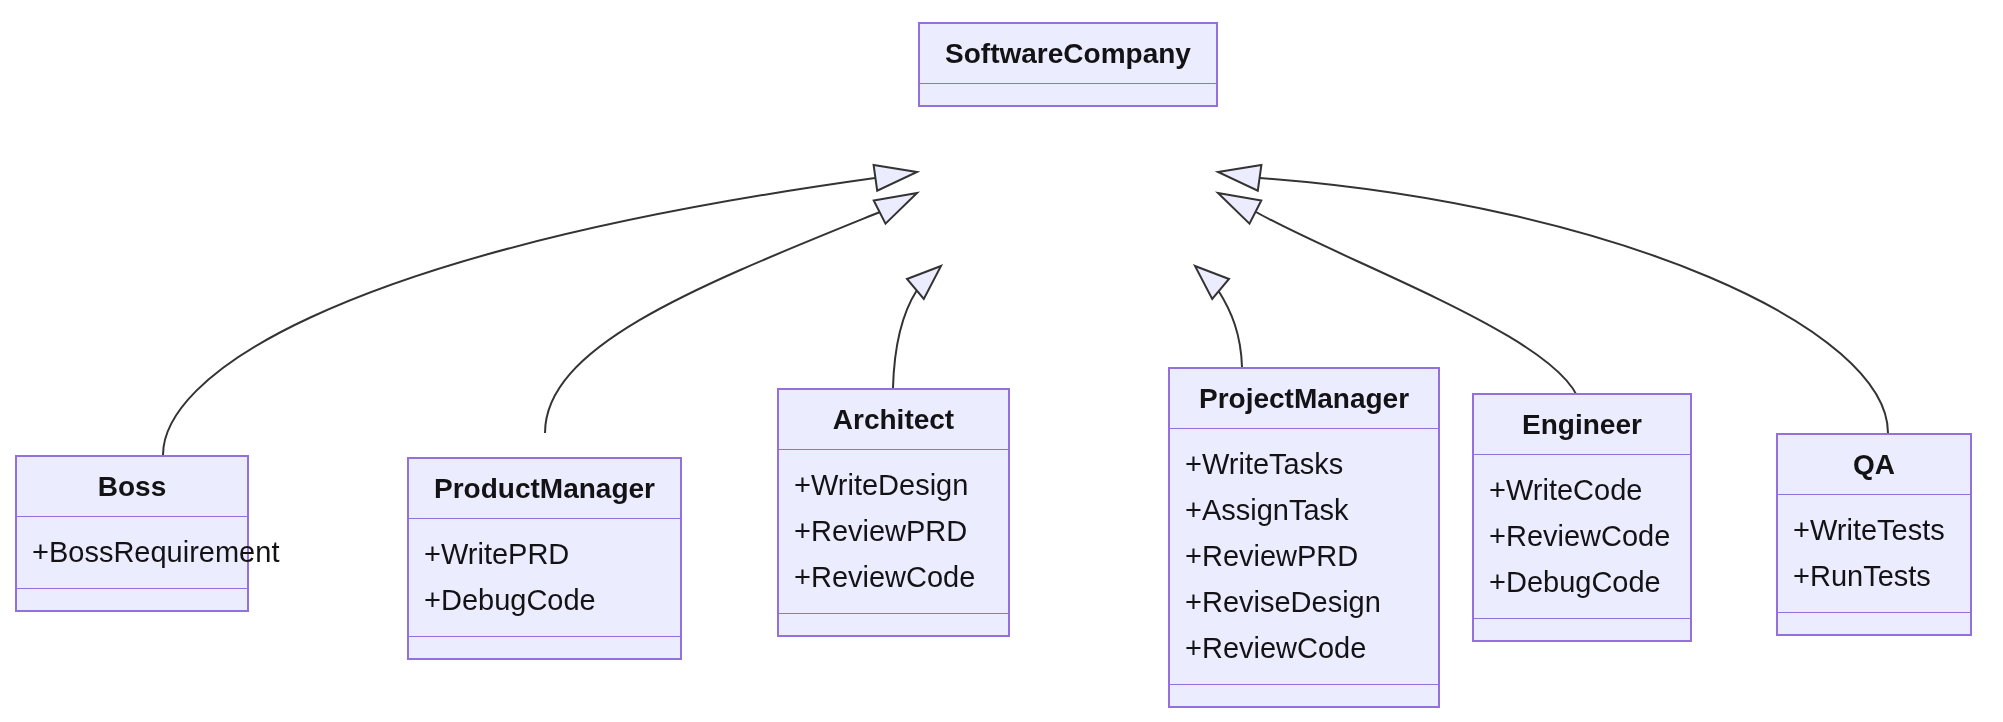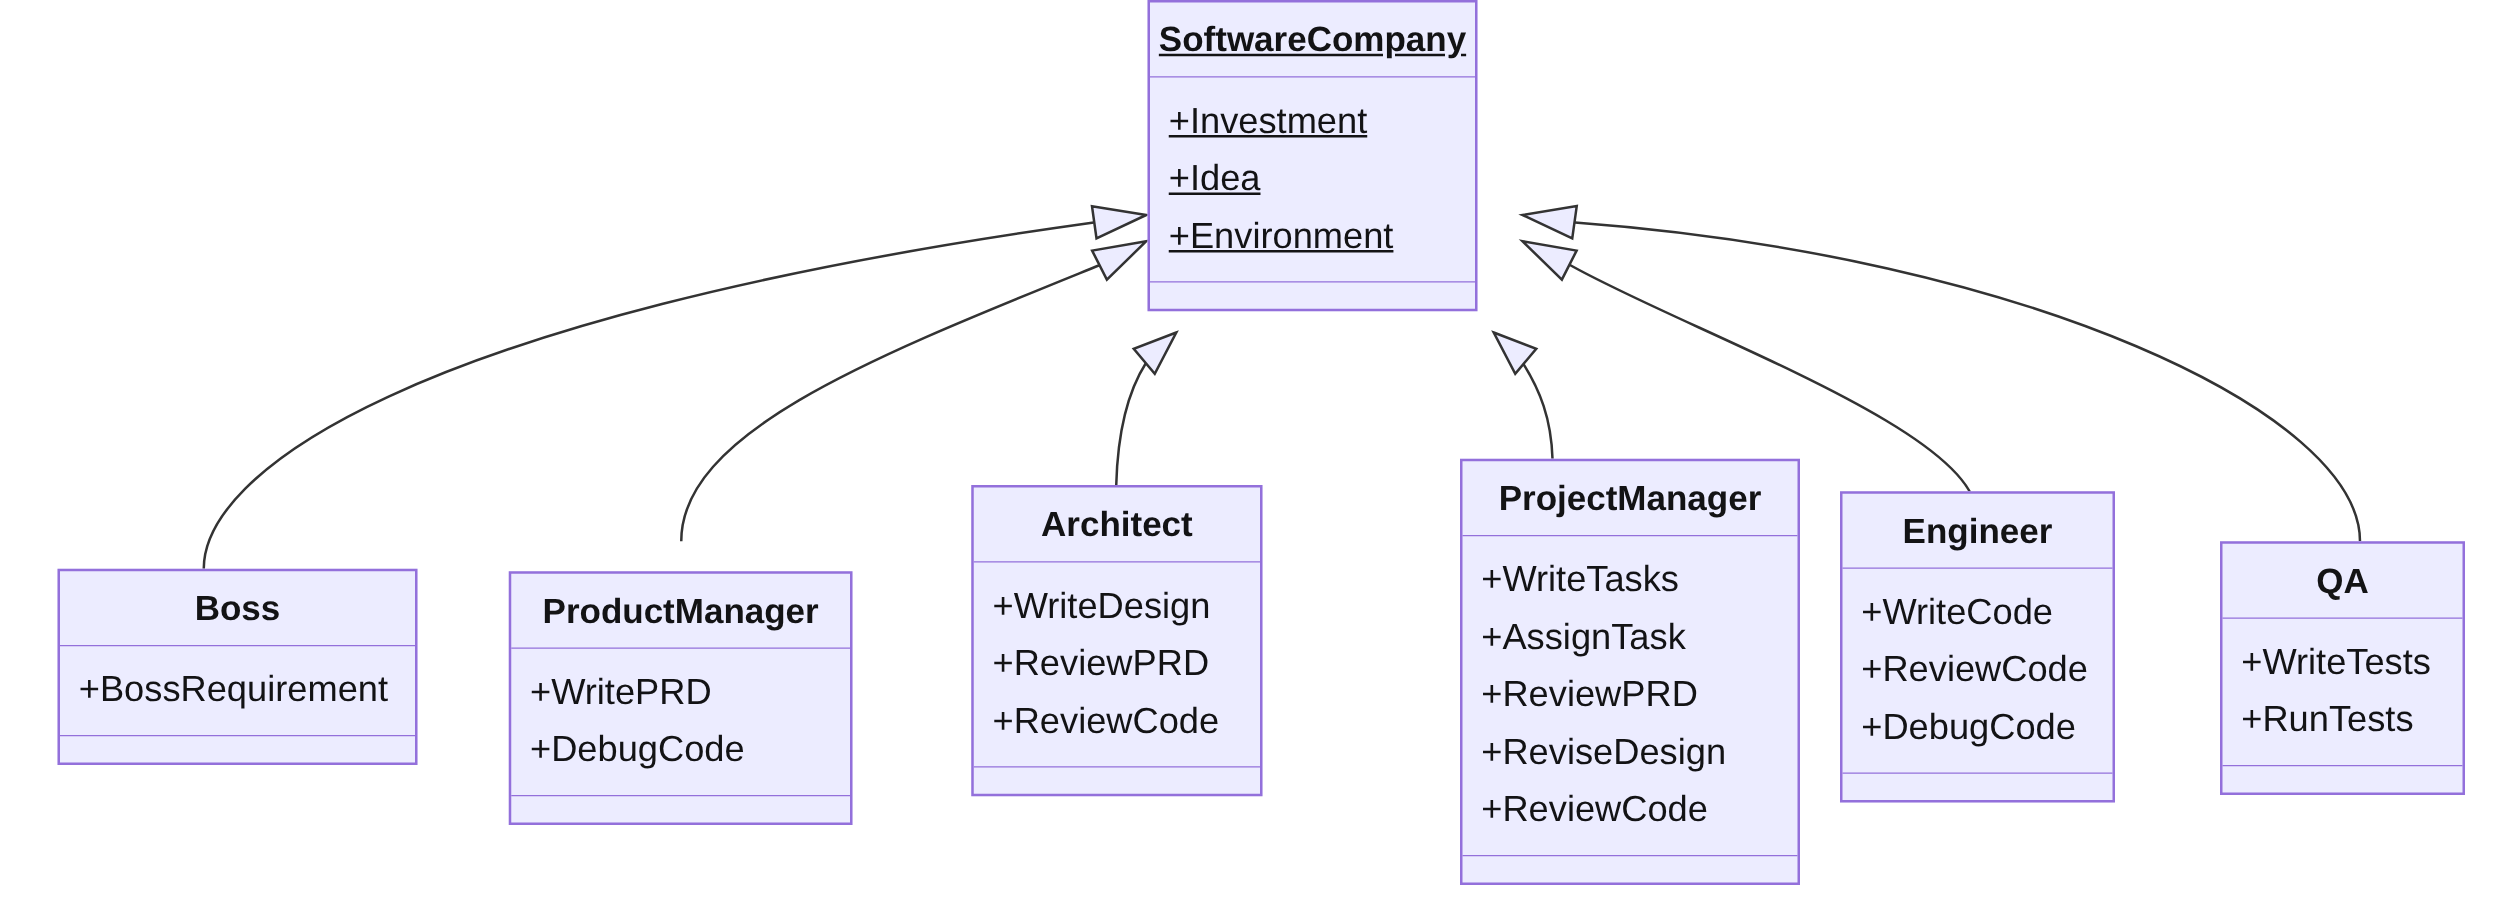--- a/index.html
+++ b/index.html
@@ -55,22 +55,22 @@
   }
   .uml-attrs .uml-attr {
     font-size: 29px;
     line-height: 46px;
     white-space: nowrap;
   }
   .uml-methods {
     height: 21px;
   }
   
-  #class-software-company { left: 918px;  top: 0;  width: 264px; text-decoration: underline; }
-  #class-boss             { left: 15px;   top: 455px; width: 288px; margin-left: 31px; }
+  #class-software-company { left: 918px;  top: 22px;  width: 300px; }
+  #class-boss             { left: 15px;   top: 455px; width: 234px; }
   #class-product-manager  { left: 407px;  top: 433px; width: 275px; margin-top: 24px; }
   #class-architect        { left: 777px;  top: 388px; width: 233px; }
   #class-project-manager  { left: 1168px; top: 367px; width: 272px; }
   #class-engineer         { left: 1472px; top: 393px; width: 220px; }
   #class-qa               { left: 1776px; top: 433px; width: 196px; }
 </style>
 </head>
 <body>
 
 <div id="diagram">
@@ -103,25 +103,20 @@
     </g>
 
     <g>
       <path class="edge-path" d="M 1888,433 C 1888,330 1620,205 1260,178"></path>
       <polygon class="arrowhead" points="1218,172 1261.4,164.9 1257.8,190.7"></polygon>
     </g>
   </svg>
 
   <div class="uml-class" id="class-software-company">
     <div class="uml-title">SoftwareCompany</div>
-    <div class="uml-attrs">
-        <div class="uml-attr">+Investment</div>
-        <div class="uml-attr">+Idea</div>
-        <div class="uml-attr">+Environment</div>
-      </div>
     <div class="uml-methods"></div>
   </div>
 
   <div class="uml-class" id="class-boss">
     <div class="uml-title">Boss</div>
     <div class="uml-attrs">
         <div class="uml-attr">+BossRequirement</div>
       </div>
     <div class="uml-methods"></div>
   </div>

